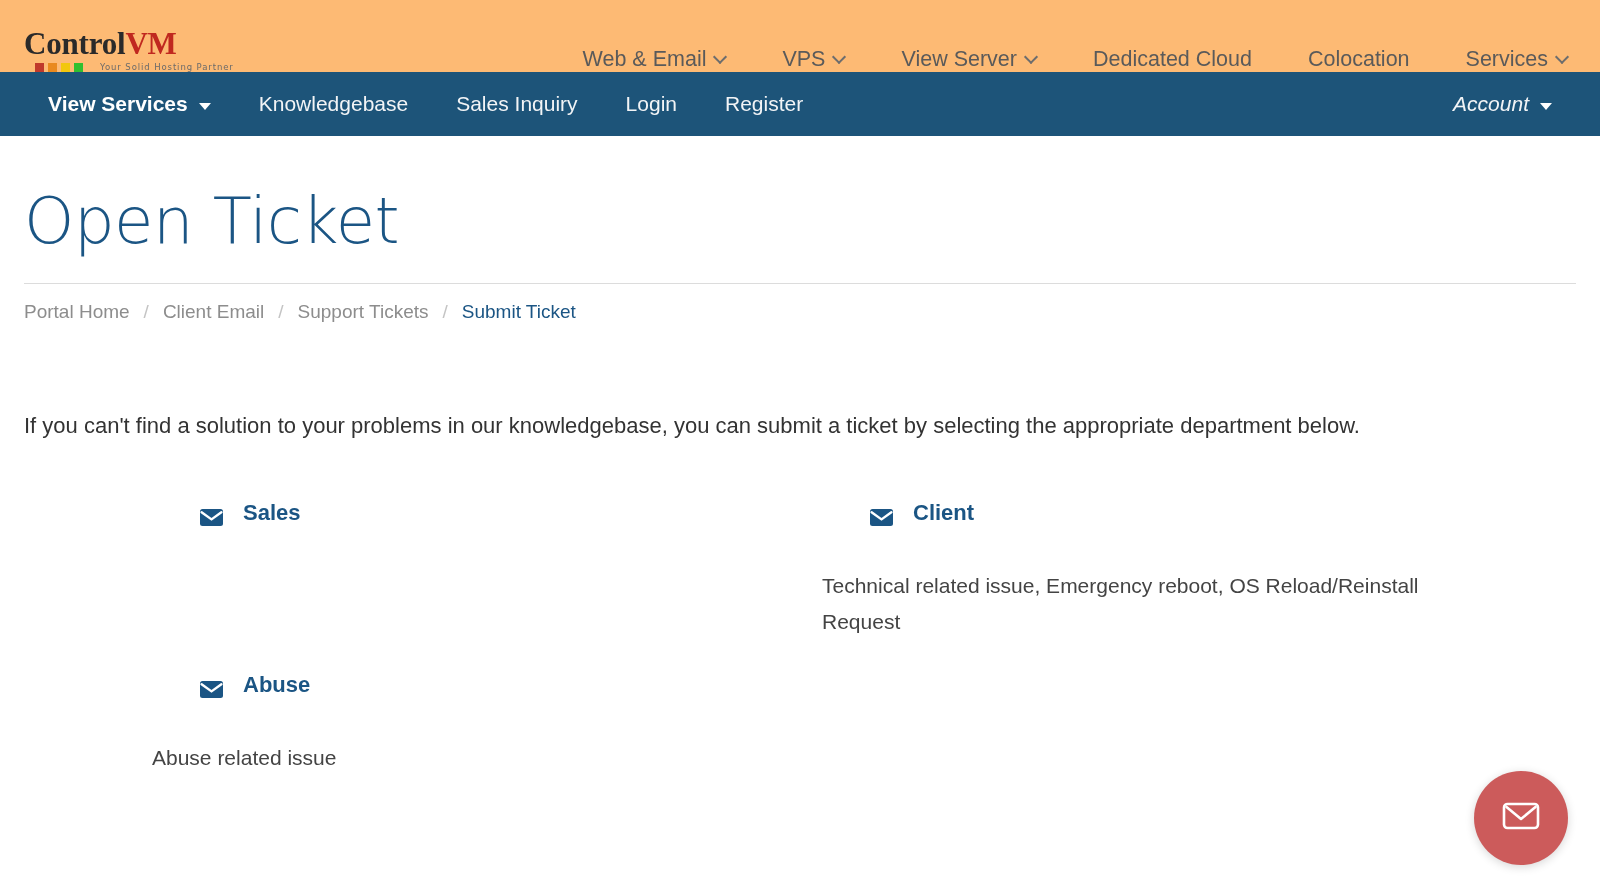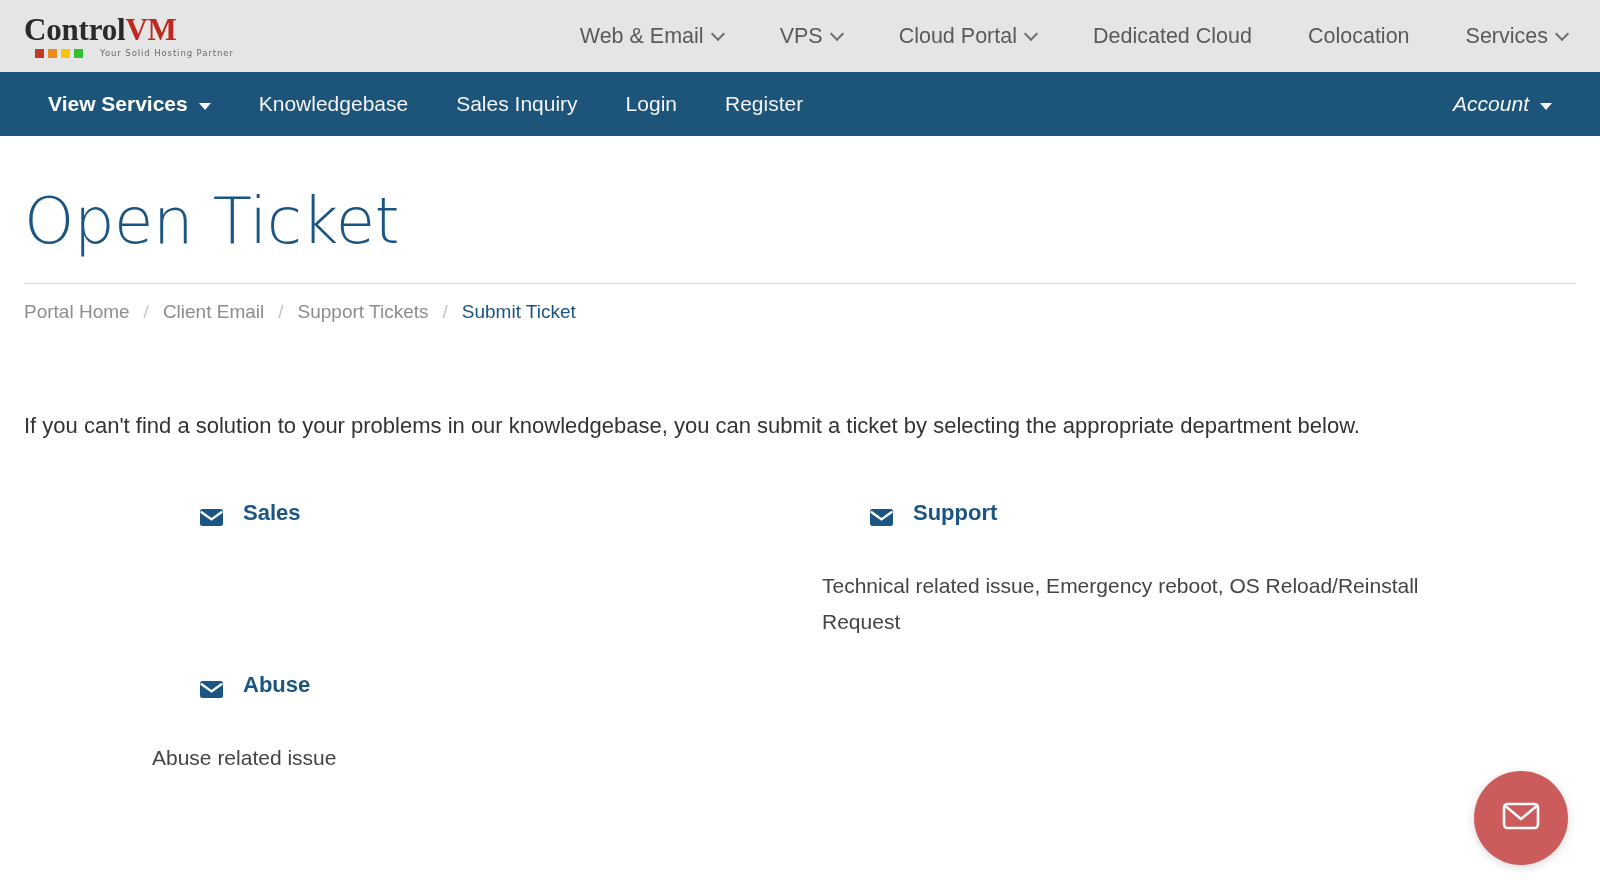--- a/index.html
+++ b/index.html
@@ -8,23 +8,23 @@
     width: 1600px;
     height: 887px;
     overflow: hidden;
     background: #ffffff;
     font-family: "Liberation Sans", sans-serif;
   }
 
   
   .top-header {
     height: 72px;
-    background: #e5e5e5;
-    display: flex;
-    align-items: center;
+    background: #fdba74;
+    display: flex;
+    align-items: flex-end;
     padding: 0 22px 0 24px;
     position: relative;
   }
 
   .logo-block {
     display: flex;
     flex-direction: column;
     justify-content: center;
     width: 210px;
     flex: 0 0 auto;
@@ -254,21 +254,21 @@
   <nav class="top-nav">
     <div class="top-nav-item">
       <span>Web &amp; Email</span>
       <span class="chev"></span>
     </div>
     <div class="top-nav-item">
       <span>VPS</span>
       <span class="chev"></span>
     </div>
     <div class="top-nav-item">
-      <span>Cloud Portal</span>
+      <span>View Server</span>
       <span class="chev"></span>
     </div>
     <div class="top-nav-item">
       <span>Dedicated Cloud</span>
     </div>
     <div class="top-nav-item">
       <span>Colocation</span>
     </div>
     <div class="top-nav-item">
       <span>Services</span>
@@ -336,21 +336,21 @@
     </div>
 
     <div class="dept">
       <div class="dept-head">
         <span class="env-icon">
           <svg width="23" height="17" viewBox="0 0 23 17" xmlns="http://www.w3.org/2000/svg">
             <rect x="0" y="0" width="23" height="17" rx="2.5" fill="#1b5584"></rect>
             <path d="M1.6 3.2 L11.5 10.4 L21.4 3.2" fill="none" stroke="#ffffff" stroke-width="2.4" stroke-linecap="round" stroke-linejoin="round"></path>
           </svg>
         </span>
-        <span class="dept-name">Support</span>
+        <span class="dept-name">Client</span>
       </div>
       <p class="dept-desc">Technical related issue, Emergency reboot, OS Reload/Reinstall Request</p>
     </div>
 
     <div class="dept">
       <div class="dept-head">
         <span class="env-icon">
           <svg width="23" height="17" viewBox="0 0 23 17" xmlns="http://www.w3.org/2000/svg">
             <rect x="0" y="0" width="23" height="17" rx="2.5" fill="#1b5584"></rect>
             <path d="M1.6 3.2 L11.5 10.4 L21.4 3.2" fill="none" stroke="#ffffff" stroke-width="2.4" stroke-linecap="round" stroke-linejoin="round"></path>

